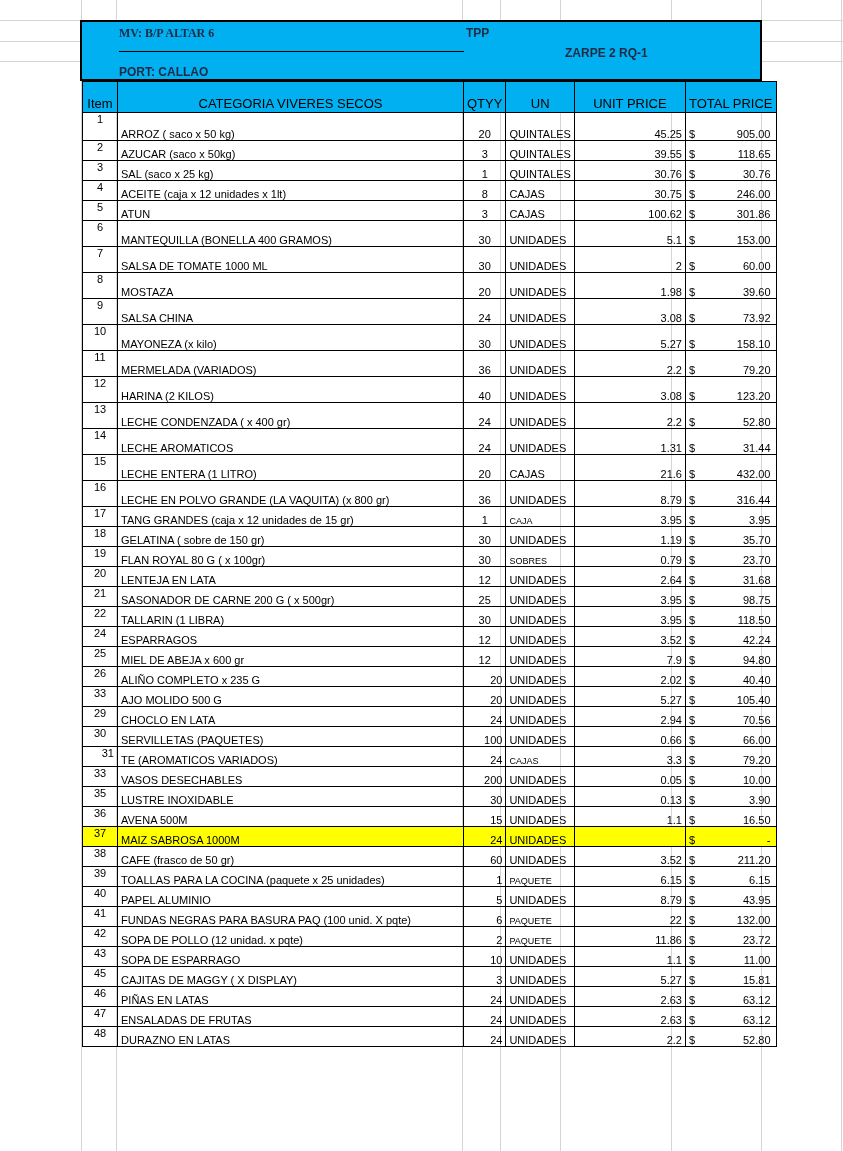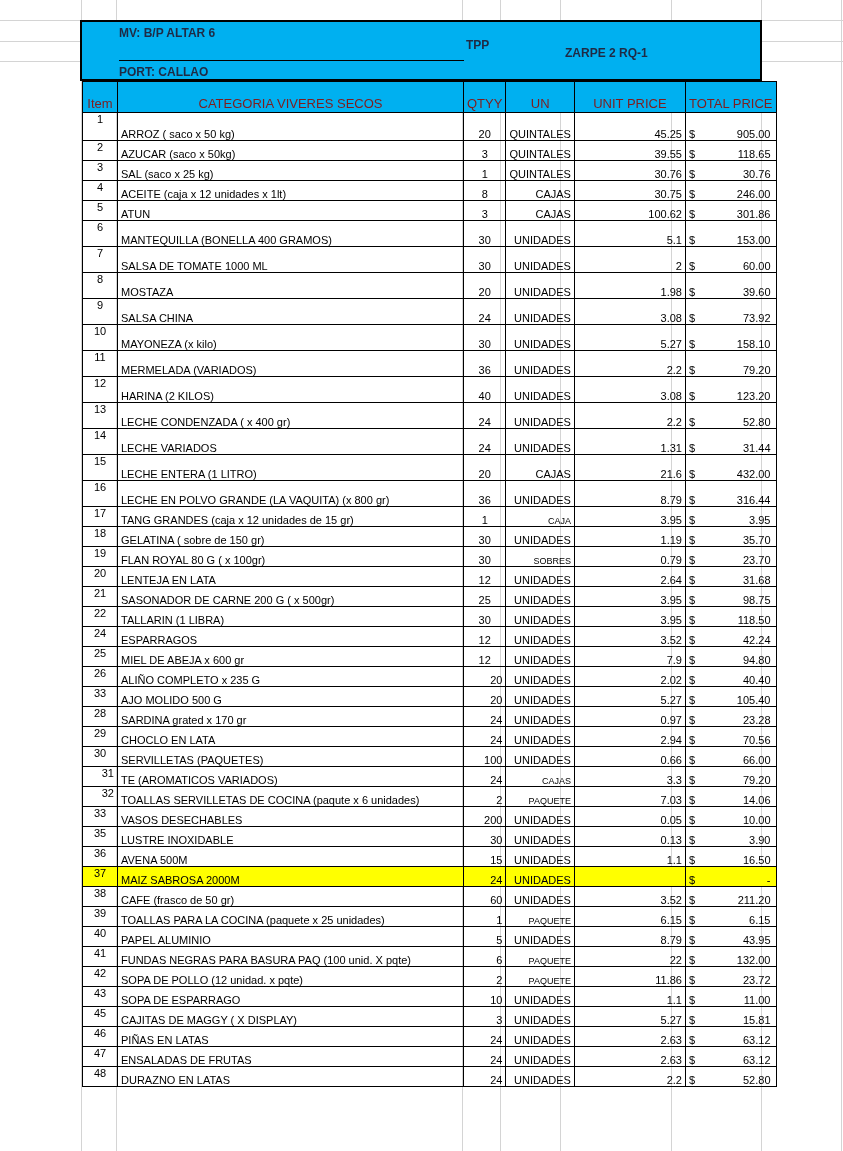--- a/index.html
+++ b/index.html
@@ -13,36 +13,36 @@
       linear-gradient(to right, transparent 500px, #d4d4d4 500px, #d4d4d4 501px, transparent 501px),
       linear-gradient(to right, transparent 560px, #d4d4d4 560px, #d4d4d4 561px, transparent 561px),
       linear-gradient(to right, transparent 671px, #d4d4d4 671px, #d4d4d4 672px, transparent 672px),
       linear-gradient(to right, transparent 761px, #d4d4d4 761px, #d4d4d4 762px, transparent 762px),
       linear-gradient(to right, transparent 841px, #d4d4d4 841px, #d4d4d4 842px, transparent 842px);
   }
   .hline { position:absolute; left:0; width:843px; height:1px; background:#d4d4d4; }
   .banner { position:absolute; left:80px; top:20px; width:682px; height:61px;
     background:#00b0f0; border:2px solid #000; box-sizing:border-box; }
   .banner .t { position:absolute; font-weight:bold; font-size:12px; color:#1f2a44; white-space:nowrap; }
-  .banner .mv { left:37px; top:4px; width:345px; border-bottom:1px solid #000; padding-bottom:20px; }
-  .banner .tpp { left:384px; top:16px; }
+  .banner .mv { left:37px; top:4px; width:345px; border-bottom:1px solid #000; padding-bottom:10px;font-family:Liberation Serif, serif; }
+  .banner .tpp { left:384px; top:4px; }
   .banner .zarpe { left:483px; top:24px; }
   .banner .port { left:37px; top:43px; }
 
   table.sheet { position:absolute; left:82px; top:81px; border-collapse:collapse; table-layout:fixed; }
   table.sheet td, table.sheet th { border:1px solid #000; padding:0 3px; overflow:hidden; white-space:nowrap; font-size:11px; }
-  table.sheet th { background:#00b0f0; font-weight:normal; font-size:13px; color:#7f1d1d; vertical-align:bottom; padding-bottom:1px; height:29px; }
+  table.sheet th { background:#00b0f0; font-weight:normal; font-size:13px; color:#000000; vertical-align:bottom; padding-bottom:1px; height:29px; }
   col.c-item { width:35px; } col.c-name { width:346px; } col.c-qty { width:38px; }
   col.c-un { width:60px; } col.c-up { width:111px; } col.c-tp { width:90px; }
   td.item { text-align:center; font-size:13px; vertical-align:top; padding-top:2px; }
   td.item.r { text-align:right; }
   td.name { text-align:left; vertical-align:bottom; }
   td.qty { text-align:right; font-size:13px; vertical-align:bottom; }
   td.qty.c { text-align:center; }
-  td.un { text-align:right; font-size:10px; vertical-align:bottom; }
+  td.un { text-align:left; font-size:10px; vertical-align:bottom; }
   td.un.sm { font-size:9px; }
   td.up { text-align:right; font-size:13px; vertical-align:bottom; }
   td.tp { font-size:13px; vertical-align:bottom; }
   td.tp .cur { float:left; }
   td.tp .amt { float:right; padding-right:2px; }
   tr.r-a td { height:27px; }
   tr.r-b td { height:19px; }
   tr.r-c td { height:25px; }
   tr.hl td { background:#ffff00; }
 </style>
@@ -219,21 +219,21 @@
         <td class="qty c">24</td>
         <td class="un">UNIDADES</td>
         <td class="up">2.2</td>
         <td class="tp">
           <span class="cur">$</span>
           <span class="amt">52.80</span>
         </td>
       </tr>
       <tr class="r-c">
         <td class="item">14</td>
-        <td class="name">LECHE VARIADOS</td>
+        <td class="name">LECHE AROMATICOS</td>
         <td class="qty c">24</td>
         <td class="un">UNIDADES</td>
         <td class="up">1.31</td>
         <td class="tp">
           <span class="cur">$</span>
           <span class="amt">31.44</span>
         </td>
       </tr>
       <tr class="r-c">
         <td class="item">15</td>
@@ -361,31 +361,20 @@
         <td class="name">AJO MOLIDO 500 G</td>
         <td class="qty">20</td>
         <td class="un">UNIDADES</td>
         <td class="up">5.27</td>
         <td class="tp">
           <span class="cur">$</span>
           <span class="amt">105.40</span>
         </td>
       </tr>
       <tr class="r-b">
-        <td class="item">28</td>
-        <td class="name">SARDINA grated x 170 gr</td>
-        <td class="qty">24</td>
-        <td class="un">UNIDADES</td>
-        <td class="up">0.97</td>
-        <td class="tp">
-          <span class="cur">$</span>
-          <span class="amt">23.28</span>
-        </td>
-      </tr>
-      <tr class="r-b">
         <td class="item">29</td>
         <td class="name">CHOCLO EN LATA</td>
         <td class="qty">24</td>
         <td class="un">UNIDADES</td>
         <td class="up">2.94</td>
         <td class="tp">
           <span class="cur">$</span>
           <span class="amt">70.56</span>
         </td>
       </tr>
@@ -405,31 +394,20 @@
         <td class="name">TE (AROMATICOS VARIADOS)</td>
         <td class="qty">24</td>
         <td class="un sm">CAJAS</td>
         <td class="up">3.3</td>
         <td class="tp">
           <span class="cur">$</span>
           <span class="amt">79.20</span>
         </td>
       </tr>
       <tr class="r-b">
-        <td class="item r">32</td>
-        <td class="name">TOALLAS SERVILLETAS DE COCINA (paqute x 6 unidades)</td>
-        <td class="qty">2</td>
-        <td class="un sm">PAQUETE</td>
-        <td class="up">7.03</td>
-        <td class="tp">
-          <span class="cur">$</span>
-          <span class="amt">14.06</span>
-        </td>
-      </tr>
-      <tr class="r-b">
         <td class="item">33</td>
         <td class="name">VASOS DESECHABLES</td>
         <td class="qty">200</td>
         <td class="un">UNIDADES</td>
         <td class="up">0.05</td>
         <td class="tp">
           <span class="cur">$</span>
           <span class="amt">10.00</span>
         </td>
       </tr>
@@ -450,21 +428,21 @@
         <td class="qty">15</td>
         <td class="un">UNIDADES</td>
         <td class="up">1.1</td>
         <td class="tp">
           <span class="cur">$</span>
           <span class="amt">16.50</span>
         </td>
       </tr>
       <tr class="r-b hl">
         <td class="item">37</td>
-        <td class="name">MAIZ SABROSA 2000M</td>
+        <td class="name">MAIZ SABROSA 1000M</td>
         <td class="qty">24</td>
         <td class="un">UNIDADES</td>
         <td class="up"></td>
         <td class="tp">
           <span class="cur">$</span>
           <span class="amt">-</span>
         </td>
       </tr>
       <tr class="r-b">
         <td class="item">38</td>

